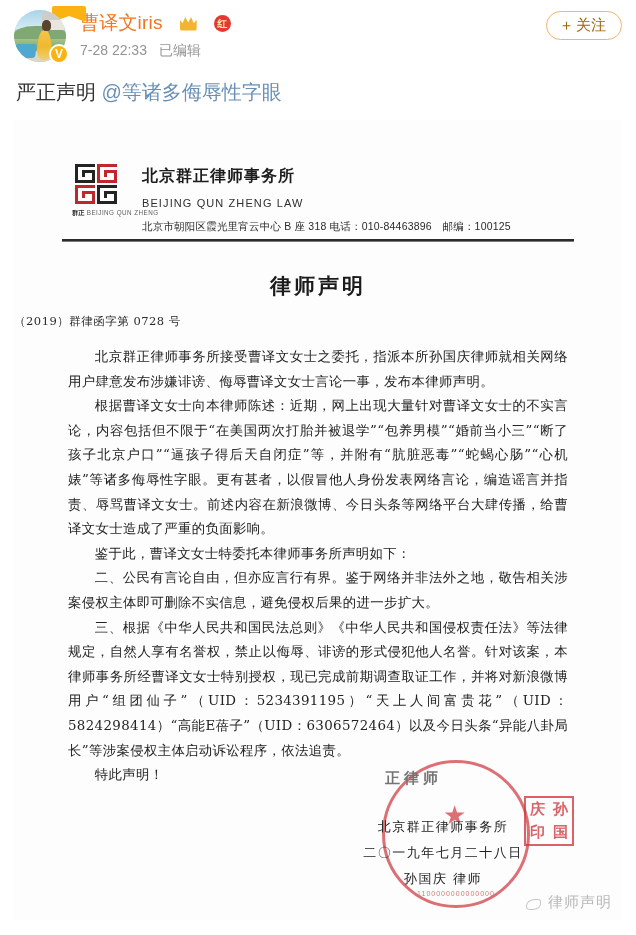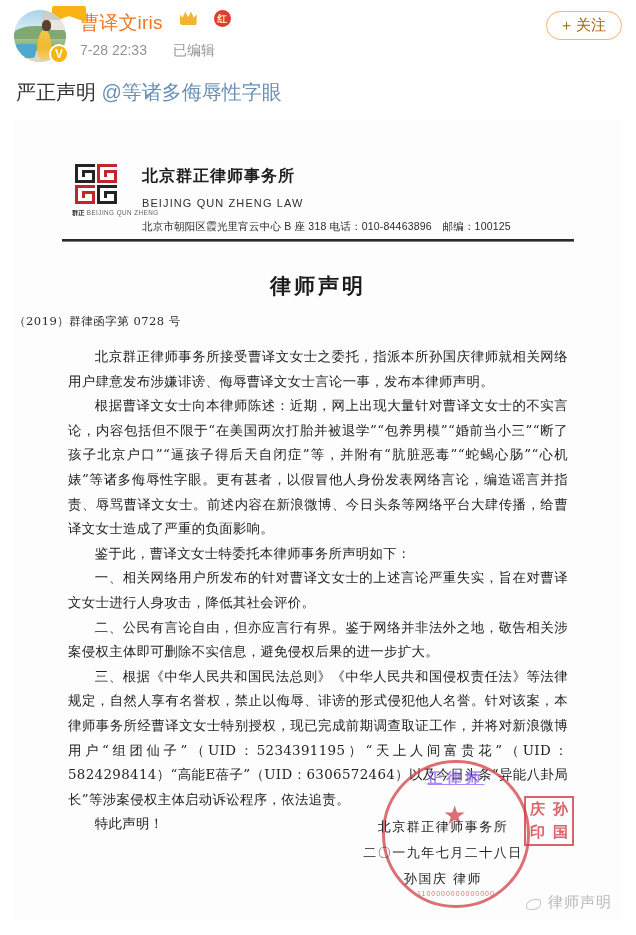--- a/index.html
+++ b/index.html
@@ -68,21 +68,21 @@
   }
   .corner-tag {
     position: absolute;
     left: 38px; top: -4px;
     width: 34px; height: 16px;
     background: #fbb312;
     clip-path: polygon(0 0, 100% 0, 100% 100%, 50% 62%, 0 100%);
     border-radius: 2px;
   }
   .header-text { margin-left: 14px; padding-top: 2px; }
-  .name-row { display: flex; gap: 17px; }
+  .name-row { display: flex; align-items: center; gap: 17px; }
   .username {
     color: #f2751f;
     font-size: 19px;
     font-weight: 500;
     letter-spacing: 0.2px;
   }
   .crown-badge {
     width: 17px; height: 15px;
     background: #f3b431;
     position: relative;
@@ -97,21 +97,21 @@
     font-size: 10px;
     line-height: 17px;
     text-align: center;
     font-weight: bold;
   }
   .meta-row {
     margin-top: 6px;
     color: #939393;
     font-size: 14px;
     display: flex;
-    gap: 26px;
+    gap: 12px;
   }
   .follow-btn {
     position: absolute;
     right: 14px; top: 11px;
     border: 1px solid #f6b36a;
     color: #a16207;
     background: #ffffff;
     border-radius: 15px;
     font-size: 15px;
     padding: 4px 15px 5px 12px;
@@ -265,27 +265,26 @@
     bottom: 12px;
     width: 148px; height: 148px;
     border: 3px solid #d0393f;
     border-radius: 50%;
     opacity: 0.72;
     z-index: 2;
   }
   .seal-round .arc-text {
     position: absolute;
     top: 6px; left: 0; width: 100%;
-    text-align: center;
-    color: #8b5cf6;
+    text-align: left;
+    color: #404040;
     font-size: 15px;
     letter-spacing: 4px;
     font-family: "DejaVu Serif", "Liberation Serif", serif;
     font-weight: bold;
-    text-decoration: underline;
   }
   .seal-round .star {
     position: absolute;
     left: 50%; top: 46%;
     transform: translate(-50%, -50%);
     width: 0; height: 0;
     color: #d0393f;
     font-size: 26px;
     line-height: 0;
   }
@@ -418,21 +417,20 @@
     </div>
     <div class="rule"></div>
 
     <div class="doc-title">律师声明</div>
     <div class="doc-ref">（2019）群律函字第 0728 号</div>
 
     <div class="doc-body">
       <p>北京群正律师事务所接受曹译文女士之委托，指派本所孙国庆律师就相关网络用户肆意发布涉嫌诽谤、侮辱曹译文女士言论一事，发布本律师声明。</p>
       <p>根据曹译文女士向本律师陈述：近期，网上出现大量针对曹译文女士的不实言论，内容包括但不限于“在美国两次打胎并被退学”“包养男模”“婚前当小三”“断了孩子北京户口”“逼孩子得后天自闭症”等，并附有“肮脏恶毒”“蛇蝎心肠”“心机婊”等诸多侮辱性字眼。更有甚者，以假冒他人身份发表网络言论，编造谣言并指责、辱骂曹译文女士。前述内容在新浪微博、今日头条等网络平台大肆传播，给曹译文女士造成了严重的负面影响。</p>
       <p>鉴于此，曹译文女士特委托本律师事务所声明如下：</p>
-      <p>一、相关网络用户所发布的针对曹译文女士的上述言论严重失实，旨在对曹译文女士进行人身攻击，降低其社会评价。</p>
       <p>二、公民有言论自由，但亦应言行有界。鉴于网络并非法外之地，敬告相关涉案侵权主体即可删除不实信息，避免侵权后果的进一步扩大。</p>
       <p>三、根据《中华人民共和国民法总则》《中华人民共和国侵权责任法》等法律规定，自然人享有名誉权，禁止以侮辱、诽谤的形式侵犯他人名誉。针对该案，本律师事务所经曹译文女士特别授权，现已完成前期调查取证工作，并将对新浪微博用户“组团仙子”（UID：5234391195）“天上人间富贵花”（UID：5824298414）“高能E蓓子”（UID：6306572464）以及今日头条“异能八卦局长”等涉案侵权主体启动诉讼程序，依法追责。</p>
       <p>特此声明！</p>
     </div>
 
     <div class="seal-round">
       <div class="arc-text">正律师</div>
       <div class="star"></div>
       <div class="code">1100000000000000</div>
     </div>

